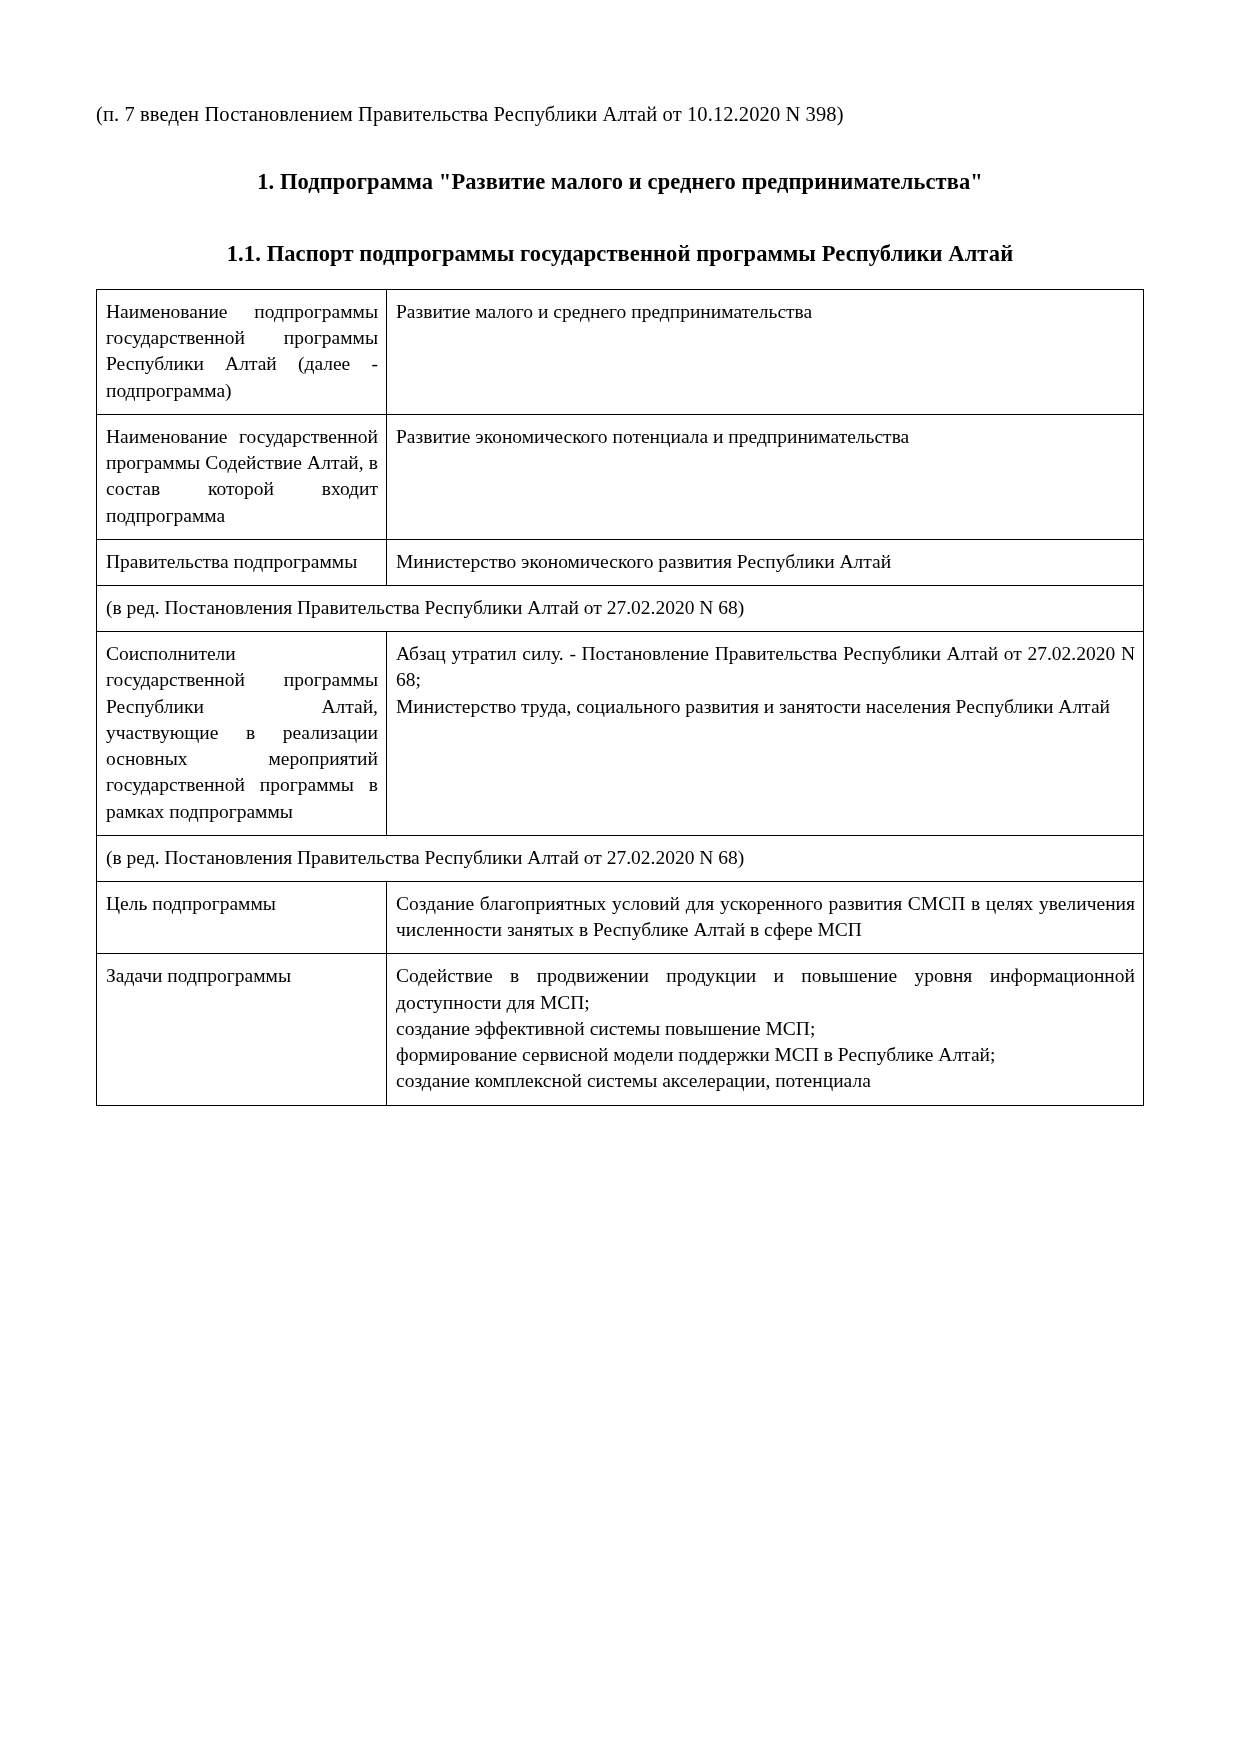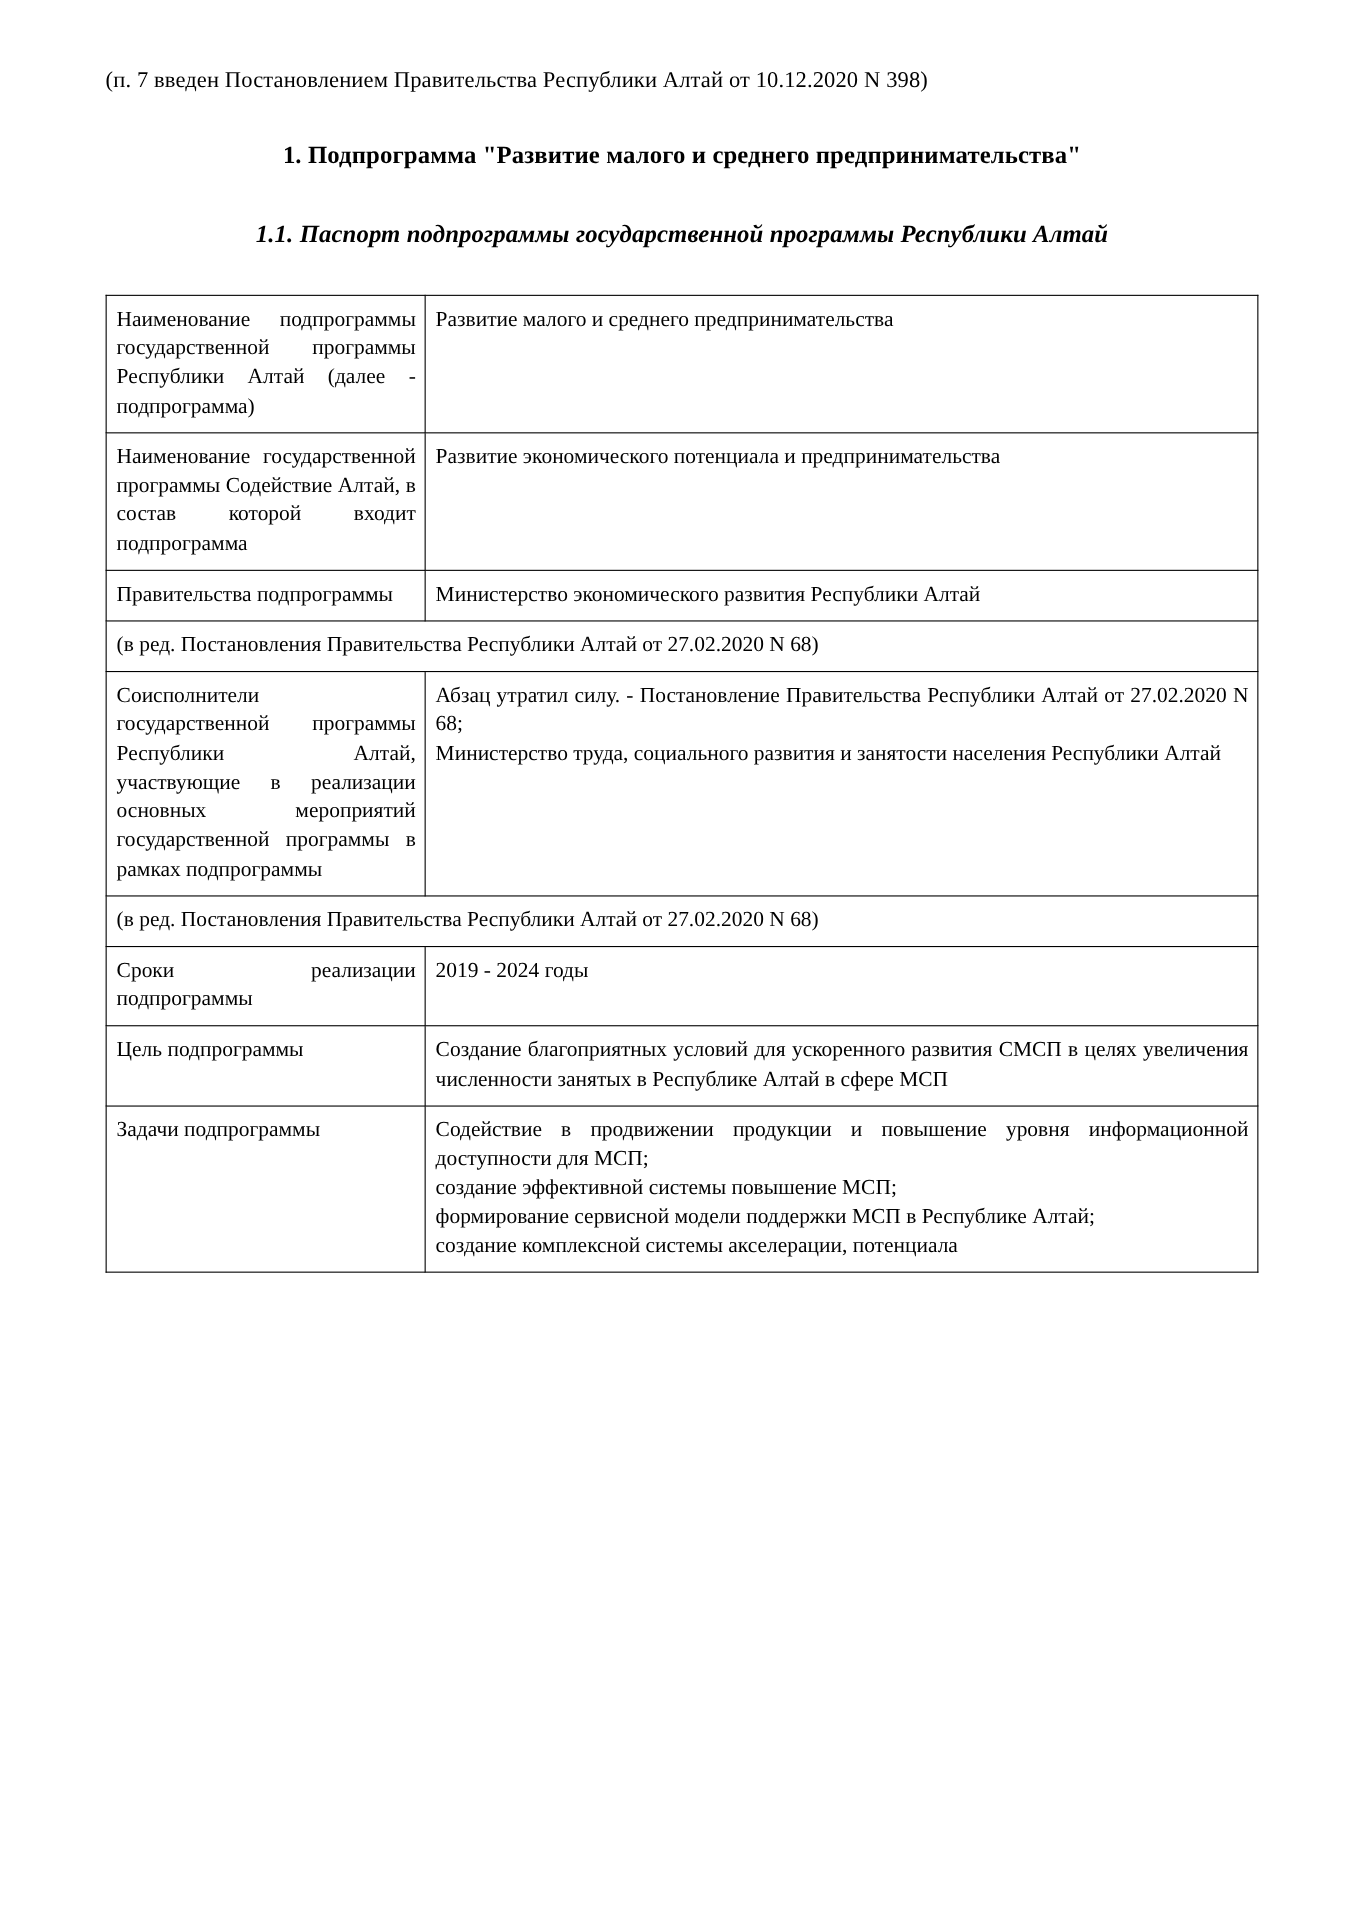--- a/index.html
+++ b/index.html
@@ -14,21 +14,21 @@
     font-family: "Liberation Serif", "DejaVu Serif", serif;
     color: #000000;
     -webkit-font-smoothing: antialiased;
     overflow: hidden;
   }
   .page {
     position: relative;
     width: 1240px;
     height: 1404px;
     box-sizing: border-box;
-    padding: 60px 96px 0 96px;
+    padding: 101px 96px 0 96px;
   }
 
   
   .doc-note {
     font-size: 20.5px;
     line-height: 1.32;
     text-align: left;
     margin: 0 0 38px 0;
     letter-spacing: 0.1px;
   }
@@ -41,22 +41,21 @@
     line-height: 1.40;
     margin: 0;
     letter-spacing: 0.1px;
   }
   .heading-1 {
     padding: 0 96px;
     margin-bottom: 40px;
   }
   .heading-2 {
     padding: 0 60px;
-    margin-bottom: 40px;
-    font-style: italic;
+    margin-bottom: 20px;
   }
 
   
   table.passport {
     width: 100%;
     border-collapse: collapse;
     table-layout: fixed;
     font-size: 19.5px;
     line-height: 1.345;
   }
@@ -130,24 +129,20 @@
             <div class="lines">
               <div>Абзац утратил силу. - Постановление Правительства Республики Алтай от 27.02.2020 N 68;</div>
               <div class="last">Министерство труда, социального развития и занятости населения Республики Алтай</div>
             </div>
           </td>
         </tr>
         <tr>
           <td class="note-cell" colspan="2">(в ред. Постановления Правительства Республики Алтай от 27.02.2020 N 68)</td>
         </tr>
         <tr>
-          <td class="col-label just">Сроки реализации подпрограммы</td>
-          <td class="col-value just">2019 - 2024 годы</td>
-        </tr>
-        <tr>
           <td class="col-label just">Цель подпрограммы</td>
           <td class="col-value just">Создание благоприятных условий для ускоренного развития СМСП в целях увеличения численности занятых в Республике Алтай в сфере МСП</td>
         </tr>
         <tr>
           <td class="col-label just">Задачи подпрограммы</td>
           <td class="col-value">
             <div class="lines">
               <div>Содействие в продвижении продукции и повышение уровня информационной доступности для МСП;</div>
               <div>создание эффективной системы повышение МСП;</div>
               <div>формирование сервисной модели поддержки МСП в Республике Алтай;</div>

